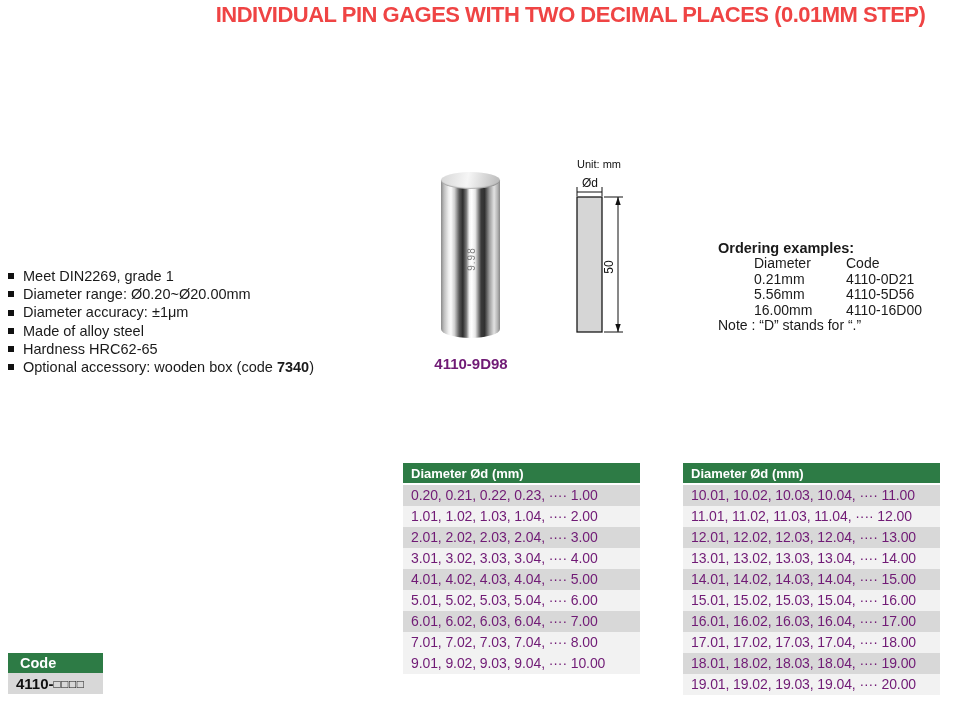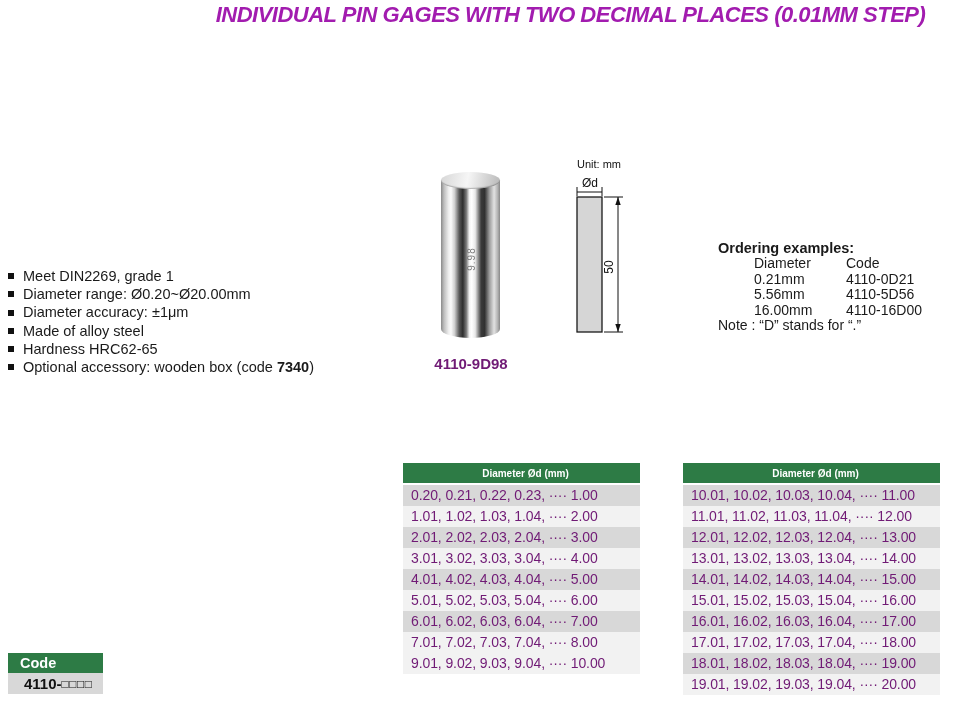--- a/index.html
+++ b/index.html
@@ -8,21 +8,21 @@
     --row_light:#f2f2f2;
     --ink:#1a1a1a;
   }
   *{box-sizing:border-box;margin:0;padding:0;}
   html,body{background:#fff;}
   body{font-family:"Liberation Sans","DejaVu Sans",sans-serif;color:var(--ink);}
   .page{position:relative;width:961px;height:703px;background:#ffffff;overflow:hidden;}
 
   
   .title{position:absolute;left:180px;top:2px;width:781px;text-align:center;
-         font-size:22px;font-weight:bold;letter-spacing:-0.5px;color:#a21caf;font-style:italic;}
+         font-size:22px;font-weight:bold;letter-spacing:-0.5px;color:#ef4444;}
 
   
   .features{position:absolute;left:8px;top:267px;list-style:none;}
   .features li{height:18.2px;line-height:18.2px;font-size:14.5px;white-space:nowrap;}
   .bullet{display:inline-block;width:6px;height:6px;background:#111;margin-right:9px;
           vertical-align:middle;position:relative;top:-1px;}
   .bold{font-weight:bold;margin-top:29px;}
 
   
   .pin{position:absolute;left:441px;top:172px;width:59px;height:166px;}
@@ -50,32 +50,32 @@
   .ord-heading{font-weight:bold;font-size:14.5px;height:16px;line-height:16px;}
   .ord-grid{display:grid;grid-template-columns:92px auto;margin-left:36px;}
   .ord-grid span{height:15.6px;line-height:15.6px;white-space:nowrap;}
   .ord-note{height:15.6px;line-height:15.6px;white-space:nowrap;}
 
   
   .dtable{position:absolute;top:463px;}
   .dtable.left{left:403px;width:237px;}
   .dtable.right{left:683px;width:257px;}
   .thead{height:22px;line-height:21px;background:var(--green);color:#fff;
-         font-weight:bold;font-size:10px;padding-left:8px;border-bottom:2px solid #fff;text-align:center;}
+         font-weight:bold;font-size:13px;padding-left:8px;border-bottom:2px solid #fff;}
   .trow{height:21px;line-height:21px;font-size:14px;padding-left:8px;
         white-space:nowrap;letter-spacing:-0.1px;color:#701a75;}
   .trow.dark{background:var(--row_dark);}
   .trow.light{background:var(--row_light);}
 
   
   .codebox{position:absolute;left:8px;top:653px;width:95px;}
   .code-head{height:20px;line-height:20px;background:var(--green);color:#fff;
              font-weight:bold;font-size:14.5px;padding-left:12px;}
   .code-val{height:21px;line-height:21px;background:var(--row_dark);
-            font-weight:bold;font-size:15px;padding-left:16px;color:#111;}
+            font-weight:bold;font-size:15px;padding-left:8px;color:#111;}
   .squares{font-size:12px;font-weight:bold;letter-spacing:0.5px;position:relative;top:-1px;}
 </style>
 </head>
 <body>
 
 <div class="page">
 
   <h1 class="title">INDIVIDUAL PIN GAGES WITH TWO DECIMAL PLACES (0.01MM STEP)</h1>
 
   <ul class="features">

